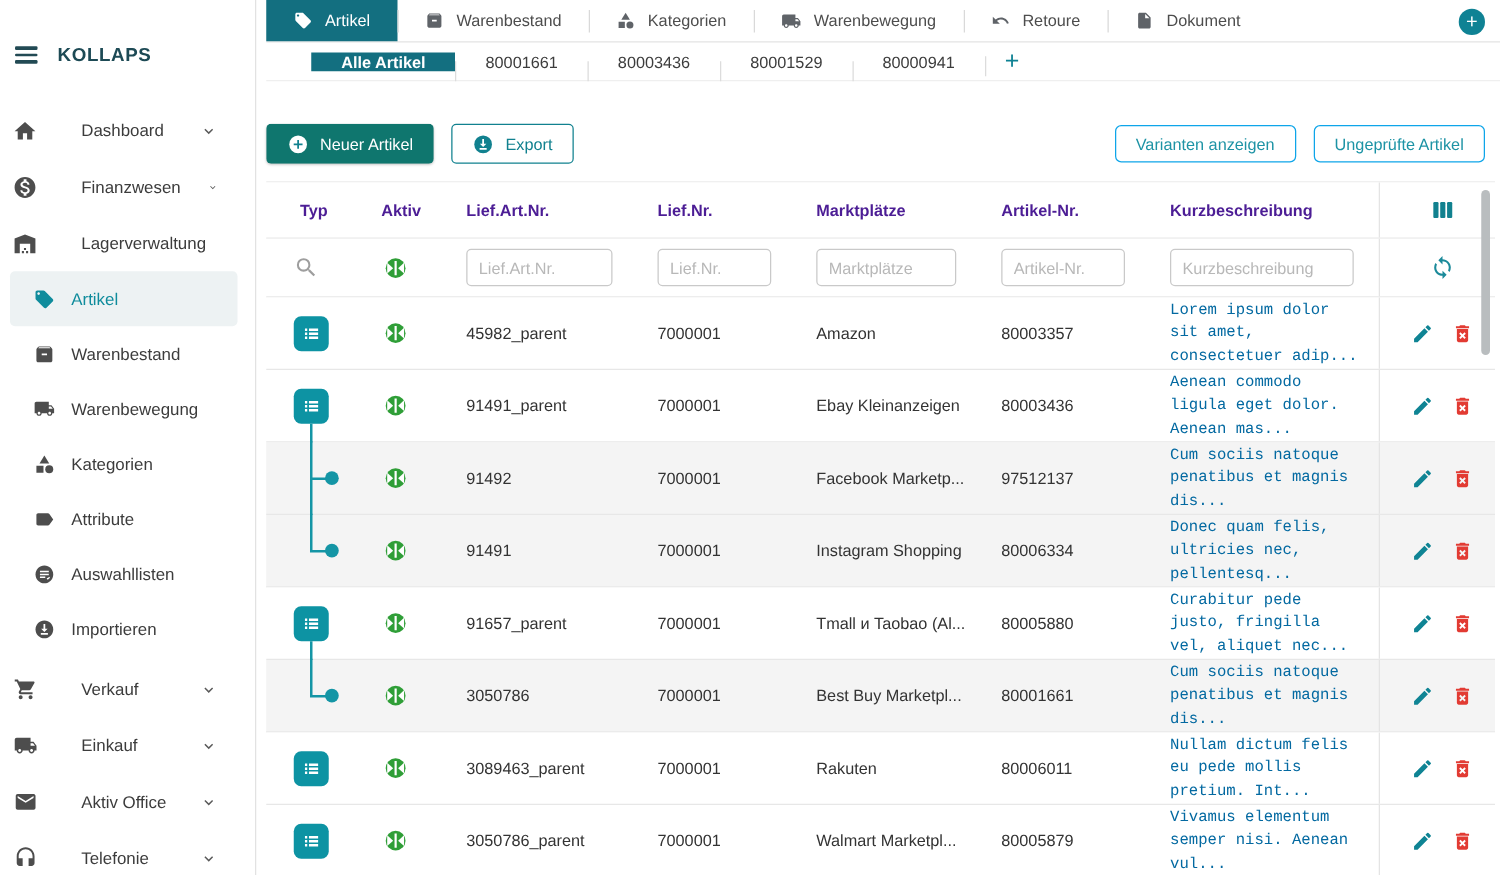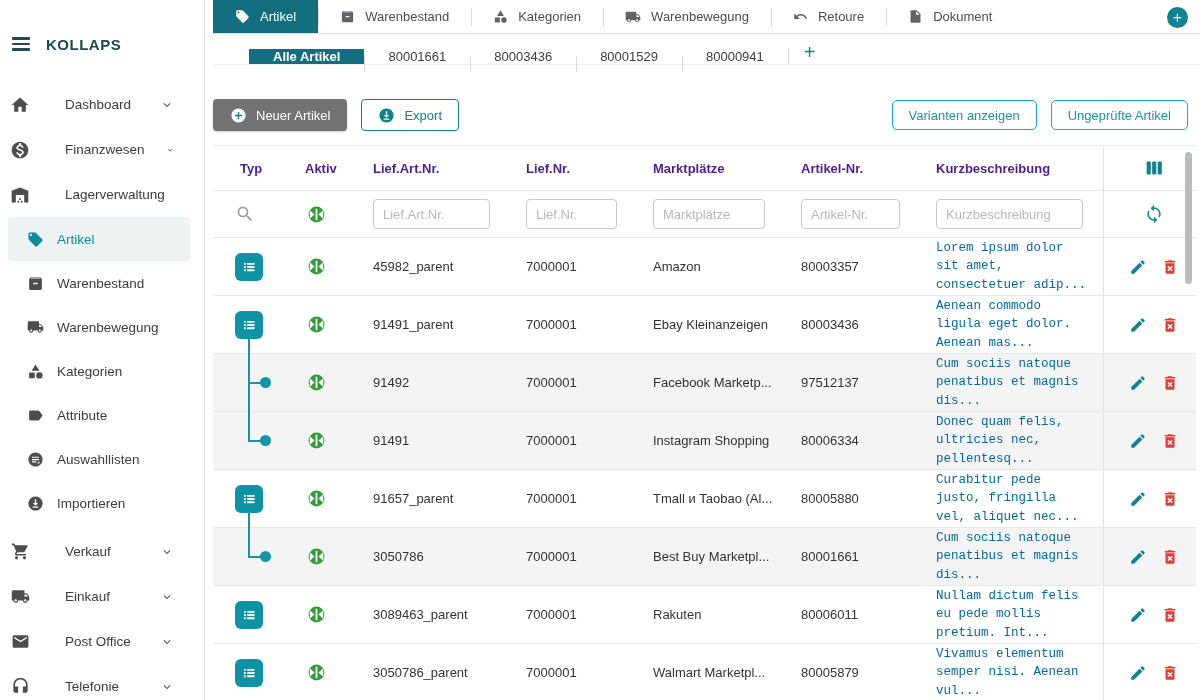--- a/index.html
+++ b/index.html
@@ -30,31 +30,31 @@
 
   .tabbar { height:34px; display:flex; align-items:stretch; border-bottom:1px solid #e3e3e3; background:#fff; position:relative; }
   .tab { display:flex; align-items:center; gap:10px; padding:0 22px; font-size:13px; color:#4d4d4d; cursor:pointer; position:relative; }
   .tab + .tab::before { content:""; position:absolute; left:0; top:8px; height:18px; width:1px; background:#d9d9d9; }
   .tab.active { background:#136f80; color:#fff; }
   .tab.active::before { display:none; }
   .tab svg { fill:#5f6368; }
   .tab.active svg { fill:#fff; }
   .plus-circle { position:absolute; right:12px; top:7px; width:21px; height:21px; border-radius:50%; background:#0f8294; color:#fff; display:flex; align-items:center; justify-content:center; font-size:16px; line-height:1; cursor:pointer; }
 
-  .subtabbar { height:31px; display:flex; align-items:flex-end; border-bottom:1px solid #efefef; background:#fff;padding-left:36px; }
+  .subtabbar { height:31px; display:flex; align-items:center; border-bottom:1px solid #efefef; background:#fff;padding-left:36px; }
   .subtab { display:flex; align-items:center; padding:0 24px; font-size:13px; color:#3d3d3d; font-weight:500; cursor:pointer; position:relative; }
   .subtab + .subtab::before { content:""; position:absolute; left:0; top:7px; height:16px; width:1px; background:#dcdcdc; }
   .subtab.active { background:#136f80; color:#fff; font-weight:bold; }
   .subtab.active::before { display:none; }
   .subtab-plus { display:flex; align-items:center; padding:0 16px; color:#0f8294; font-size:20px; cursor:pointer; position:relative; }
   .subtab-plus::before { content:""; position:absolute; left:0; top:7px; height:16px; width:1px; background:#dcdcdc; }
 
   .toolbar { display:flex; align-items:center; margin:34px 12px 14px 0; }
   .btn { display:inline-flex; align-items:center; gap:9px; height:32px; padding:0 16px; border-radius:4px; font-size:13px; cursor:pointer; border:1px solid transparent; }
-  .btn-primary { background:#737373; color:#fff; box-shadow:0 1px 2px rgba(0,0,0,.2); }
+  .btn-primary { background:#0f766e; color:#fff; box-shadow:0 1px 2px rgba(0,0,0,.2); }
   .btn-outline { background:#fff; color:#11818f; border-color:#11818f; margin-left:14px; }
   .btn-light { background:#fff; color:#1d93a5; border:1px solid #0ea5e9; border-radius:5px; height:30px; font-size:13px; }
   .toolbar .spacer { flex:1; }
   .btn-light + .btn-light { margin-left:14px; }
 
   
   .table { margin-right:4px; border-top:1px solid #ececec; }
   .trow, .thead, .tfilter { display:grid; grid-template-columns:82px 70px 153px 127px 148px 135px 1fr 93px; align-items:center; border-bottom:1px solid #e7e7e7; background:#fff; }
   .thead { height:45px; font-weight:bold; font-size:13px; color:#4c1d95; }
   .tfilter { height:47px; }
@@ -310,21 +310,21 @@
       <svg class="chev" viewBox="0 0 24 24" fill="#5a5a5a">
           <use href="#i-chevdown"></use>
         </svg>
     </div>
     <div class="nav-item">
       <span class="ic">
           <svg class="gicon" width="19" height="19" viewBox="0 0 24 24">
             <use href="#i-mail"></use>
           </svg>
         </span>
-      <span class="lbl">Post Office</span>
+      <span class="lbl">Aktiv Office</span>
       <svg class="chev" viewBox="0 0 24 24" fill="#5a5a5a">
           <use href="#i-chevdown"></use>
         </svg>
     </div>
     <div class="nav-item">
       <span class="ic">
           <svg class="gicon" width="19" height="19" viewBox="0 0 24 24">
             <use href="#i-headset"></use>
           </svg>
         </span>

